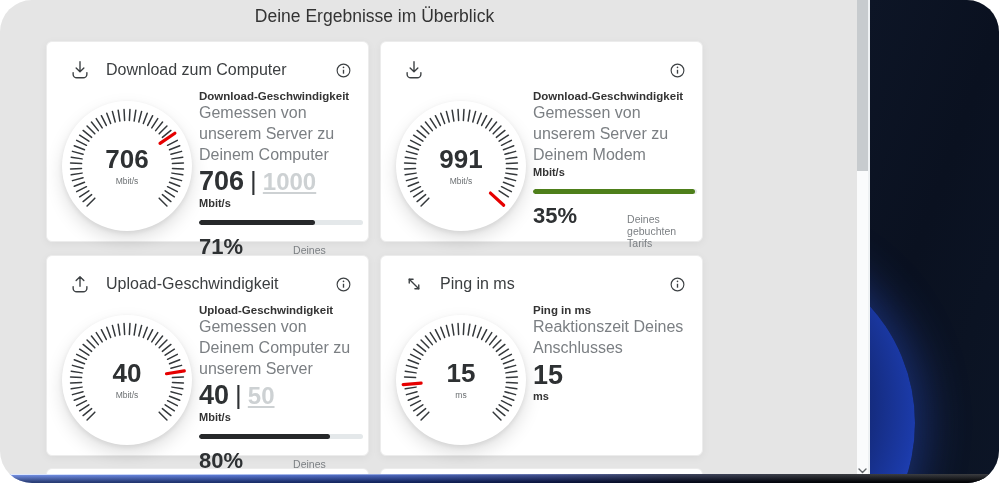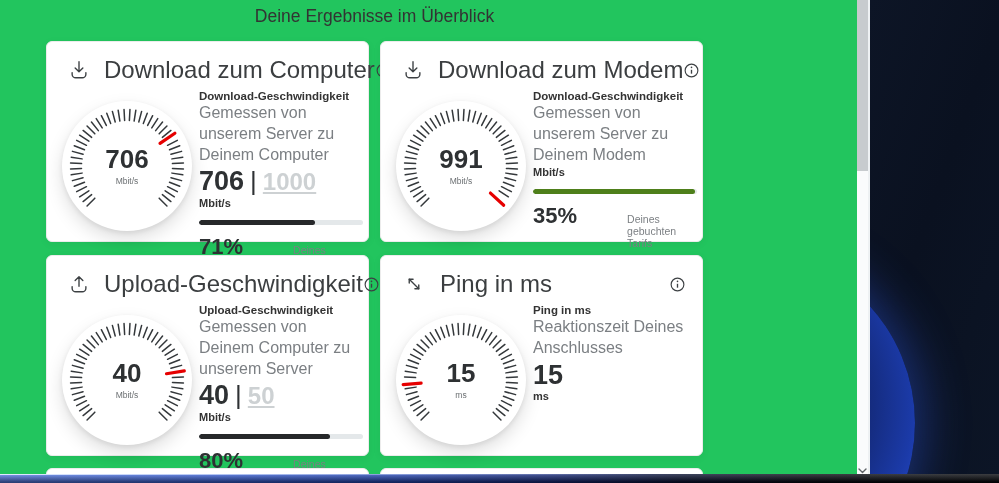--- a/index.html
+++ b/index.html
@@ -1,25 +1,25 @@
 <!DOCTYPE html>
 <html><head>
 <meta charset="utf-8">
 <style>
   html,body{margin:0;padding:0;background:#fff;}
-  .app{position:relative;width:999px;height:483px;overflow:hidden;background:#22c55e;
-       font-family:"Liberation Sans",sans-serif;}
+  .app{position:relative;width:999px;height:483px;overflow:hidden;background:#e5e5e5;
+       font-family:"Liberation Sans",sans-serif;border-radius:32px;}
   .page-title{position:absolute;top:6px;left:0;width:749px;text-align:center;
        font-size:17.5px;color:#333;font-weight:400;}
   
   .card{position:absolute;width:323px;height:201px;background:#fff;border:1px solid #ececec;
         border-radius:6px;box-shadow:0 2px 8px rgba(0,0,0,.05);box-sizing:border-box;z-index:2;}
   .card-header{position:absolute;top:13px;left:21px;right:15px;height:30px;display:flex;align-items:center;}
   .hicon{width:24px;height:24px;display:flex;align-items:center;justify-content:center;}
-  .card-title{font-size:24px;font-weight:400;color:#3b3e40;margin:0 0 0 14px;white-space:nowrap;}
+  .card-title{font-size:16px;font-weight:400;color:#3b3e40;margin:0 0 0 14px;white-space:nowrap;}
   .info-btn{margin-left:auto;width:18px;height:18px;cursor:pointer;display:flex;align-items:center;}
   .gauge{position:absolute;left:15px;top:59px;width:130px;height:130px;border-radius:50%;background:#fff;
          box-shadow:0 8px 18px rgba(0,0,0,.13),0 2px 5px rgba(0,0,0,.08);}
   .gauge svg{position:absolute;left:0;top:0;}
   .gauge-center{position:absolute;inset:0;display:flex;flex-direction:column;align-items:center;justify-content:center;}
   .gauge-value{font-size:26px;font-weight:700;color:#2e3133;line-height:1;}
   .gauge-unit{font-size:8.5px;color:#6b6f72;margin-top:4px;}
   .detail{position:absolute;left:152px;top:48px;width:164px;}
   .d-heading{font-size:11.5px;font-weight:700;color:#333;}
   .d-desc{font-size:16px;color:#7b7f83;line-height:1.3;margin-top:1px;}
@@ -149,21 +149,20 @@
   </section>
 
   <section class="card" style="left:380px;top:41px">
     <div class="card-header">
       <span class="hicon">
         <svg width="22" height="22" viewBox="0 0 24 24" fill="none" stroke="#3c4043" stroke-width="1.5" stroke-linecap="round" stroke-linejoin="round">
           <path d="M12 3v10.5M7.8 9.8 12 14l4.2-4.2"></path>
             <path d="M4.5 14.8v1.7a4 4 0 0 0 4 4h7a4 4 0 0 0 4-4v-1.7"></path>
         </svg>
       </span>
-      <h2 class="card-title">Download zum Modem</h2>
       <span class="info-btn">
         <svg width="17" height="17" viewBox="0 0 24 24" fill="none" stroke="#3c4043" stroke-width="1.6">
           <circle cx="12" cy="12" r="9"></circle>
             <line x1="12" y1="11" x2="12" y2="16.5" stroke-width="1.9"></line>
             <circle cx="12" cy="7.6" r="1.15" fill="#3c4043" stroke="none"></circle>
         </svg>
       </span>
     </div>
     <div class="gauge">
       <svg class="gauge-ticks" width="130" height="130" viewBox="0 0 130 130">

